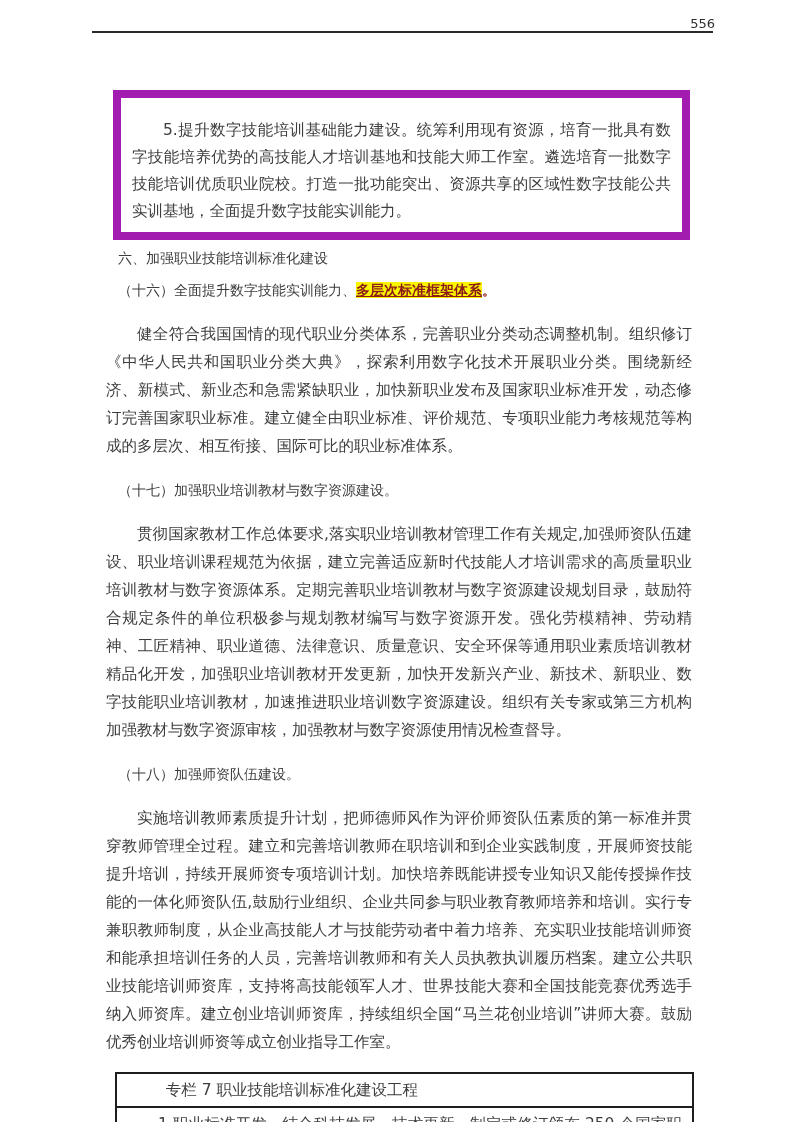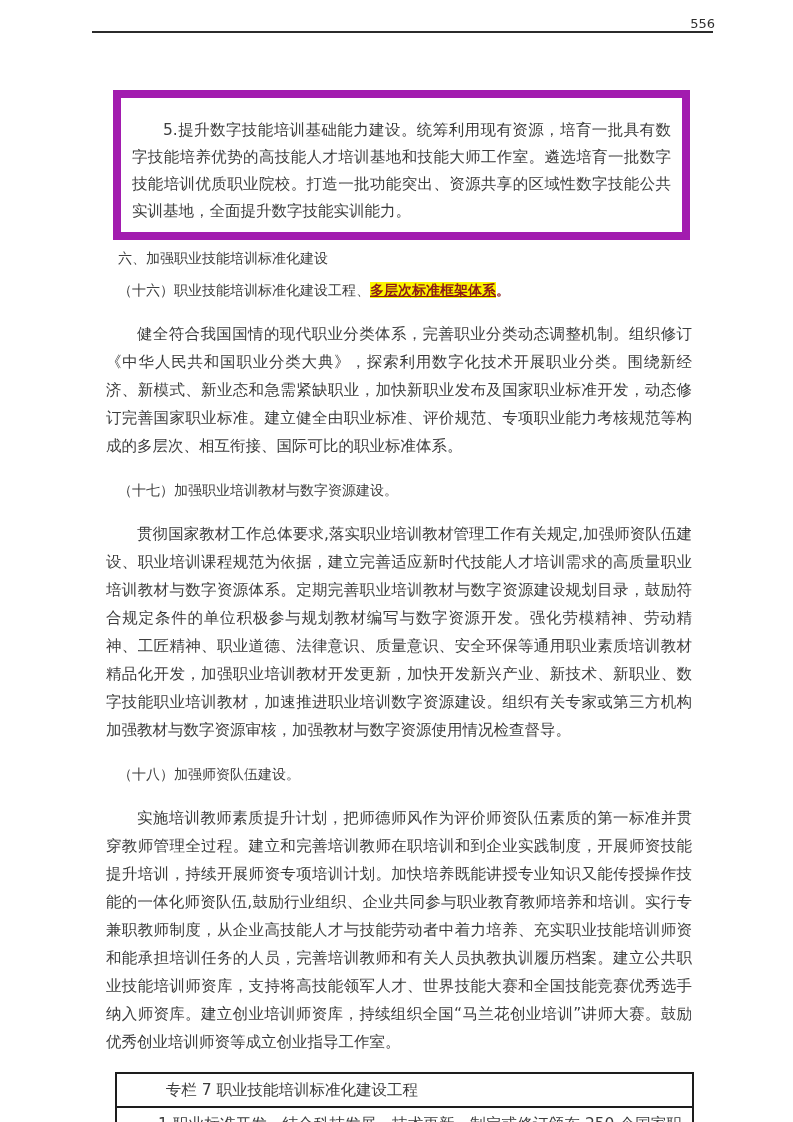--- a/index.html
+++ b/index.html
@@ -67,21 +67,21 @@
   <div class="header-rule"></div>
 
   <div class="content">
 
     <div class="callout-box">
       <p>5.提升数字技能培训基础能力建设。统筹利用现有资源，培育一批具有数字技能培养优势的高技能人才培训基地和技能大师工作室。遴选培育一批数字技能培训优质职业院校。打造一批功能突出、资源共享的区域性数字技能公共实训基地，全面提升数字技能实训能力。</p>
     </div>
 
     <p class="section-heading">六、加强职业技能培训标准化建设</p>
 
-    <p class="section-heading"><span>（十六）职业技能培训标准化建设工程、</span><span class="hl">多层次标准框架体系</span><span class="hl-tail">。</span></p>
+    <p class="section-heading"><span>（十六）全面提升数字技能实训能力、</span><span class="hl">多层次标准框架体系</span><span class="hl-tail">。</span></p>
 
     <p class="para">健全符合我国国情的现代职业分类体系，完善职业分类动态调整机制。组织修订《中华人民共和国职业分类大典》，探索利用数字化技术开展职业分类。围绕新经济、新模式、新业态和急需紧缺职业，加快新职业发布及国家职业标准开发，动态修订完善国家职业标准。建立健全由职业标准、评价规范、专项职业能力考核规范等构成的多层次、相互衔接、国际可比的职业标准体系。</p>
 
     <p class="section-heading">（十七）加强职业培训教材与数字资源建设。</p>
 
     <p class="para">贯彻国家教材工作总体要求,落实职业培训教材管理工作有关规定,加强师资队伍建设、职业培训课程规范为依据，建立完善适应新时代技能人才培训需求的高质量职业培训教材与数字资源体系。定期完善职业培训教材与数字资源建设规划目录，鼓励符合规定条件的单位积极参与规划教材编写与数字资源开发。强化劳模精神、劳动精神、工匠精神、职业道德、法律意识、质量意识、安全环保等通用职业素质培训教材精品化开发，加强职业培训教材开发更新，加快开发新兴产业、新技术、新职业、数字技能职业培训教材，加速推进职业培训数字资源建设。组织有关专家或第三方机构加强教材与数字资源审核，加强教材与数字资源使用情况检查督导。</p>
 
     <p class="section-heading">（十八）加强师资队伍建设。</p>
 
     <p class="para">实施培训教师素质提升计划，把师德师风作为评价师资队伍素质的第一标准并贯穿教师管理全过程。建立和完善培训教师在职培训和到企业实践制度，开展师资技能提升培训，持续开展师资专项培训计划。加快培养既能讲授专业知识又能传授操作技能的一体化师资队伍,鼓励行业组织、企业共同参与职业教育教师培养和培训。实行专兼职教师制度，从企业高技能人才与技能劳动者中着力培养、充实职业技能培训师资和能承担培训任务的人员，完善培训教师和有关人员执教执训履历档案。建立公共职业技能培训师资库，支持将高技能领军人才、世界技能大赛和全国技能竞赛优秀选手纳入师资库。建立创业培训师资库，持续组织全国“马兰花创业培训”讲师大赛。鼓励优秀创业培训师资等成立创业指导工作室。</p>

